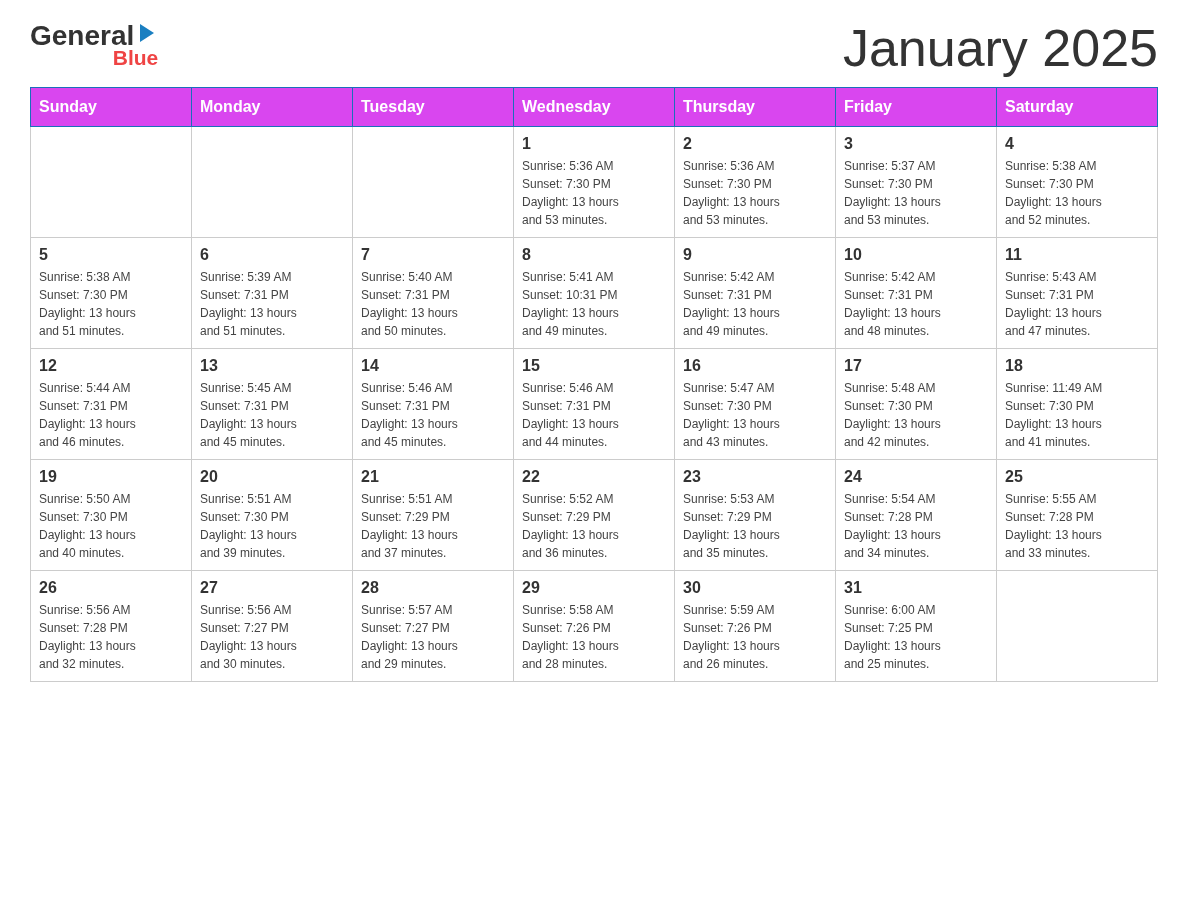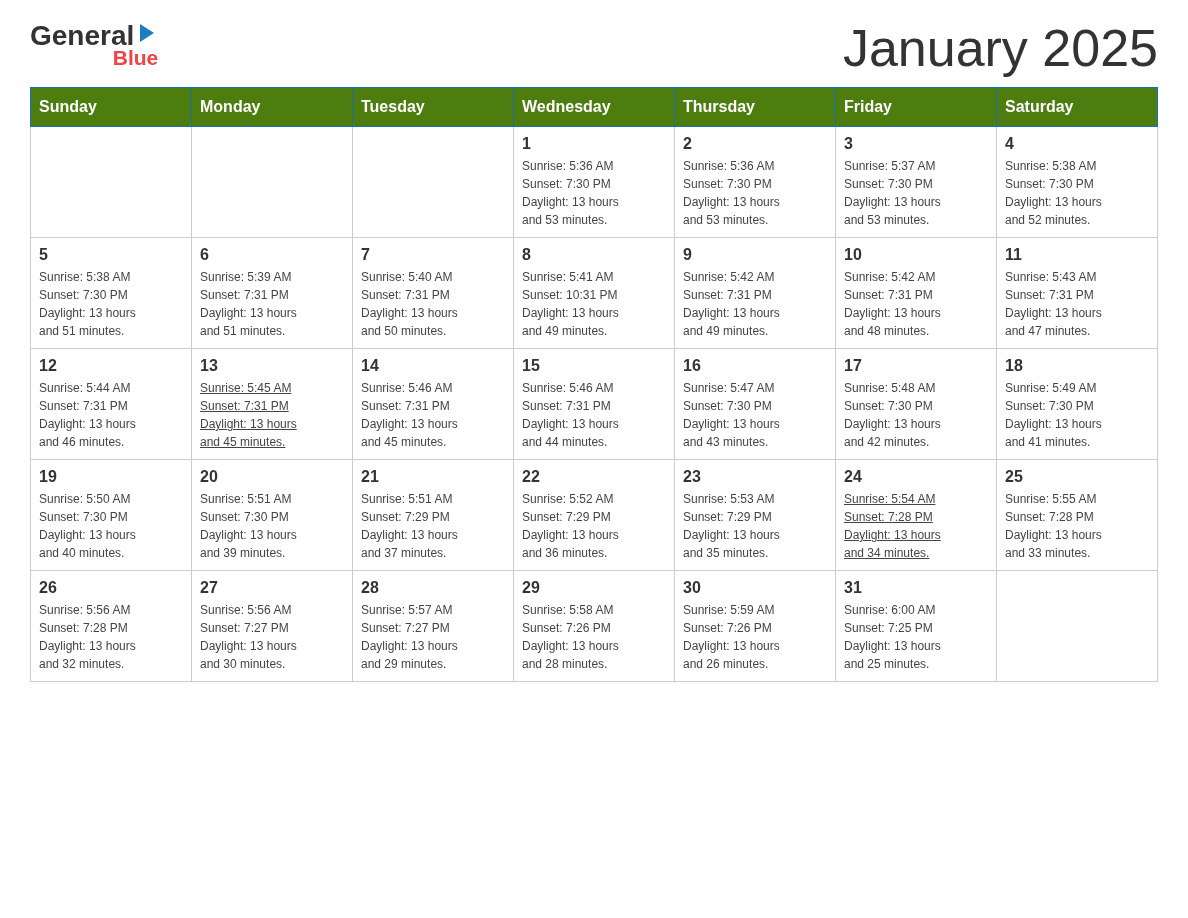--- a/index.html
+++ b/index.html
@@ -34,21 +34,21 @@
       font-size: 20px;
       font-weight: normal;
       color: #333;
     }
     .calendar {
       width: 100%;
       border-collapse: collapse;
       margin-top: 10px;
     }
     .calendar thead tr th {
-      background-color: #4d7c0f;
+      background-color: #d946ef;
       color: #fff;
       font-size: 16px;
       font-weight: bold;
       padding: 10px 8px;
       text-align: left;
       border: 1px solid #1a6fba;
     }
     .calendar tbody tr td {
       border: 1px solid #ccc;
       vertical-align: top;
@@ -191,21 +191,21 @@
       <tr>
         <td>
           <span class="day-number">12</span>
           <div class="day-info" style="white-space: pre-line;">Sunrise: 5:44 AM
 Sunset: 7:31 PM
 Daylight: 13 hours
 and 46 minutes.</div>
         </td>
         <td>
           <span class="day-number">13</span>
-          <div class="day-info" style="white-space: pre-line; text-decoration: underline;">Sunrise: 5:45 AM
+          <div class="day-info" style="white-space: pre-line;">Sunrise: 5:45 AM
 Sunset: 7:31 PM
 Daylight: 13 hours
 and 45 minutes.</div>
         </td>
         <td>
           <span class="day-number">14</span>
           <div class="day-info" style="white-space: pre-line;">Sunrise: 5:46 AM
 Sunset: 7:31 PM
 Daylight: 13 hours
 and 45 minutes.</div>
@@ -226,21 +226,21 @@
         </td>
         <td>
           <span class="day-number">17</span>
           <div class="day-info" style="white-space: pre-line;">Sunrise: 5:48 AM
 Sunset: 7:30 PM
 Daylight: 13 hours
 and 42 minutes.</div>
         </td>
         <td>
           <span class="day-number">18</span>
-          <div class="day-info" style="white-space: pre-line;">Sunrise: 5:49 AM
+          <div class="day-info" style="white-space: pre-line;">Sunrise: 11:49 AM
 Sunset: 7:30 PM
 Daylight: 13 hours
 and 41 minutes.</div>
         </td>
       </tr>
       <tr>
         <td>
           <span class="day-number">19</span>
           <div class="day-info" style="white-space: pre-line;">Sunrise: 5:50 AM
 Sunset: 7:30 PM
@@ -270,21 +270,21 @@
         </td>
         <td>
           <span class="day-number">23</span>
           <div class="day-info" style="white-space: pre-line;">Sunrise: 5:53 AM
 Sunset: 7:29 PM
 Daylight: 13 hours
 and 35 minutes.</div>
         </td>
         <td>
           <span class="day-number">24</span>
-          <div class="day-info" style="white-space: pre-line; text-decoration: underline;">Sunrise: 5:54 AM
+          <div class="day-info" style="white-space: pre-line;">Sunrise: 5:54 AM
 Sunset: 7:28 PM
 Daylight: 13 hours
 and 34 minutes.</div>
         </td>
         <td>
           <span class="day-number">25</span>
           <div class="day-info" style="white-space: pre-line;">Sunrise: 5:55 AM
 Sunset: 7:28 PM
 Daylight: 13 hours
 and 33 minutes.</div>

